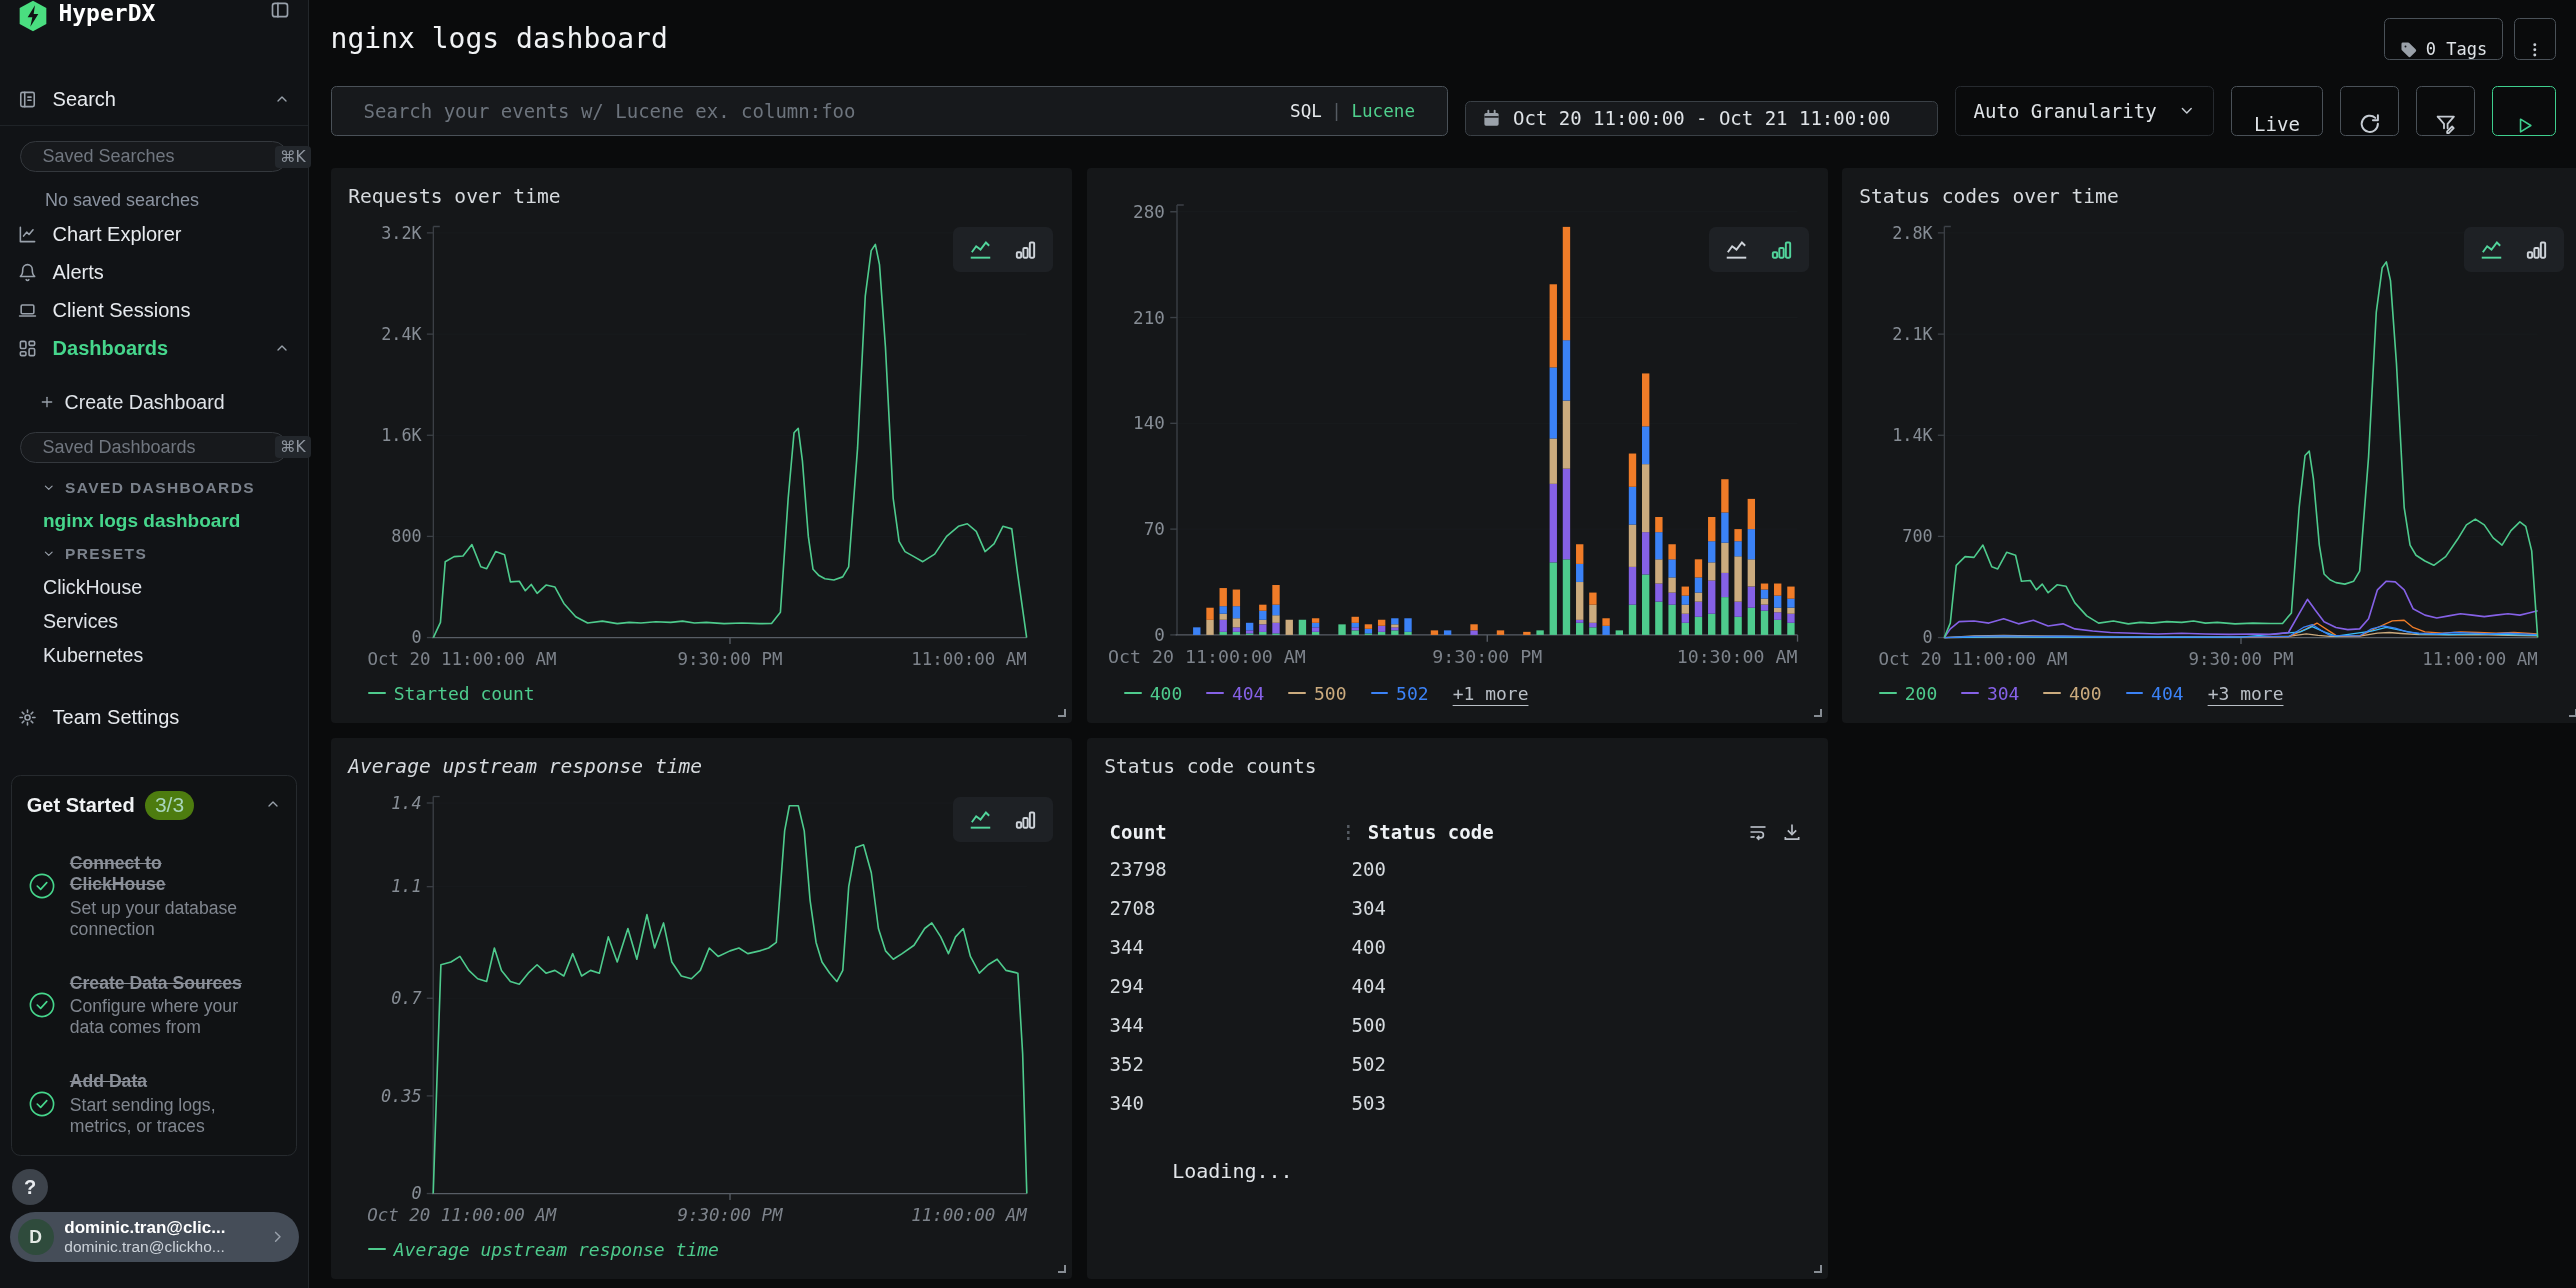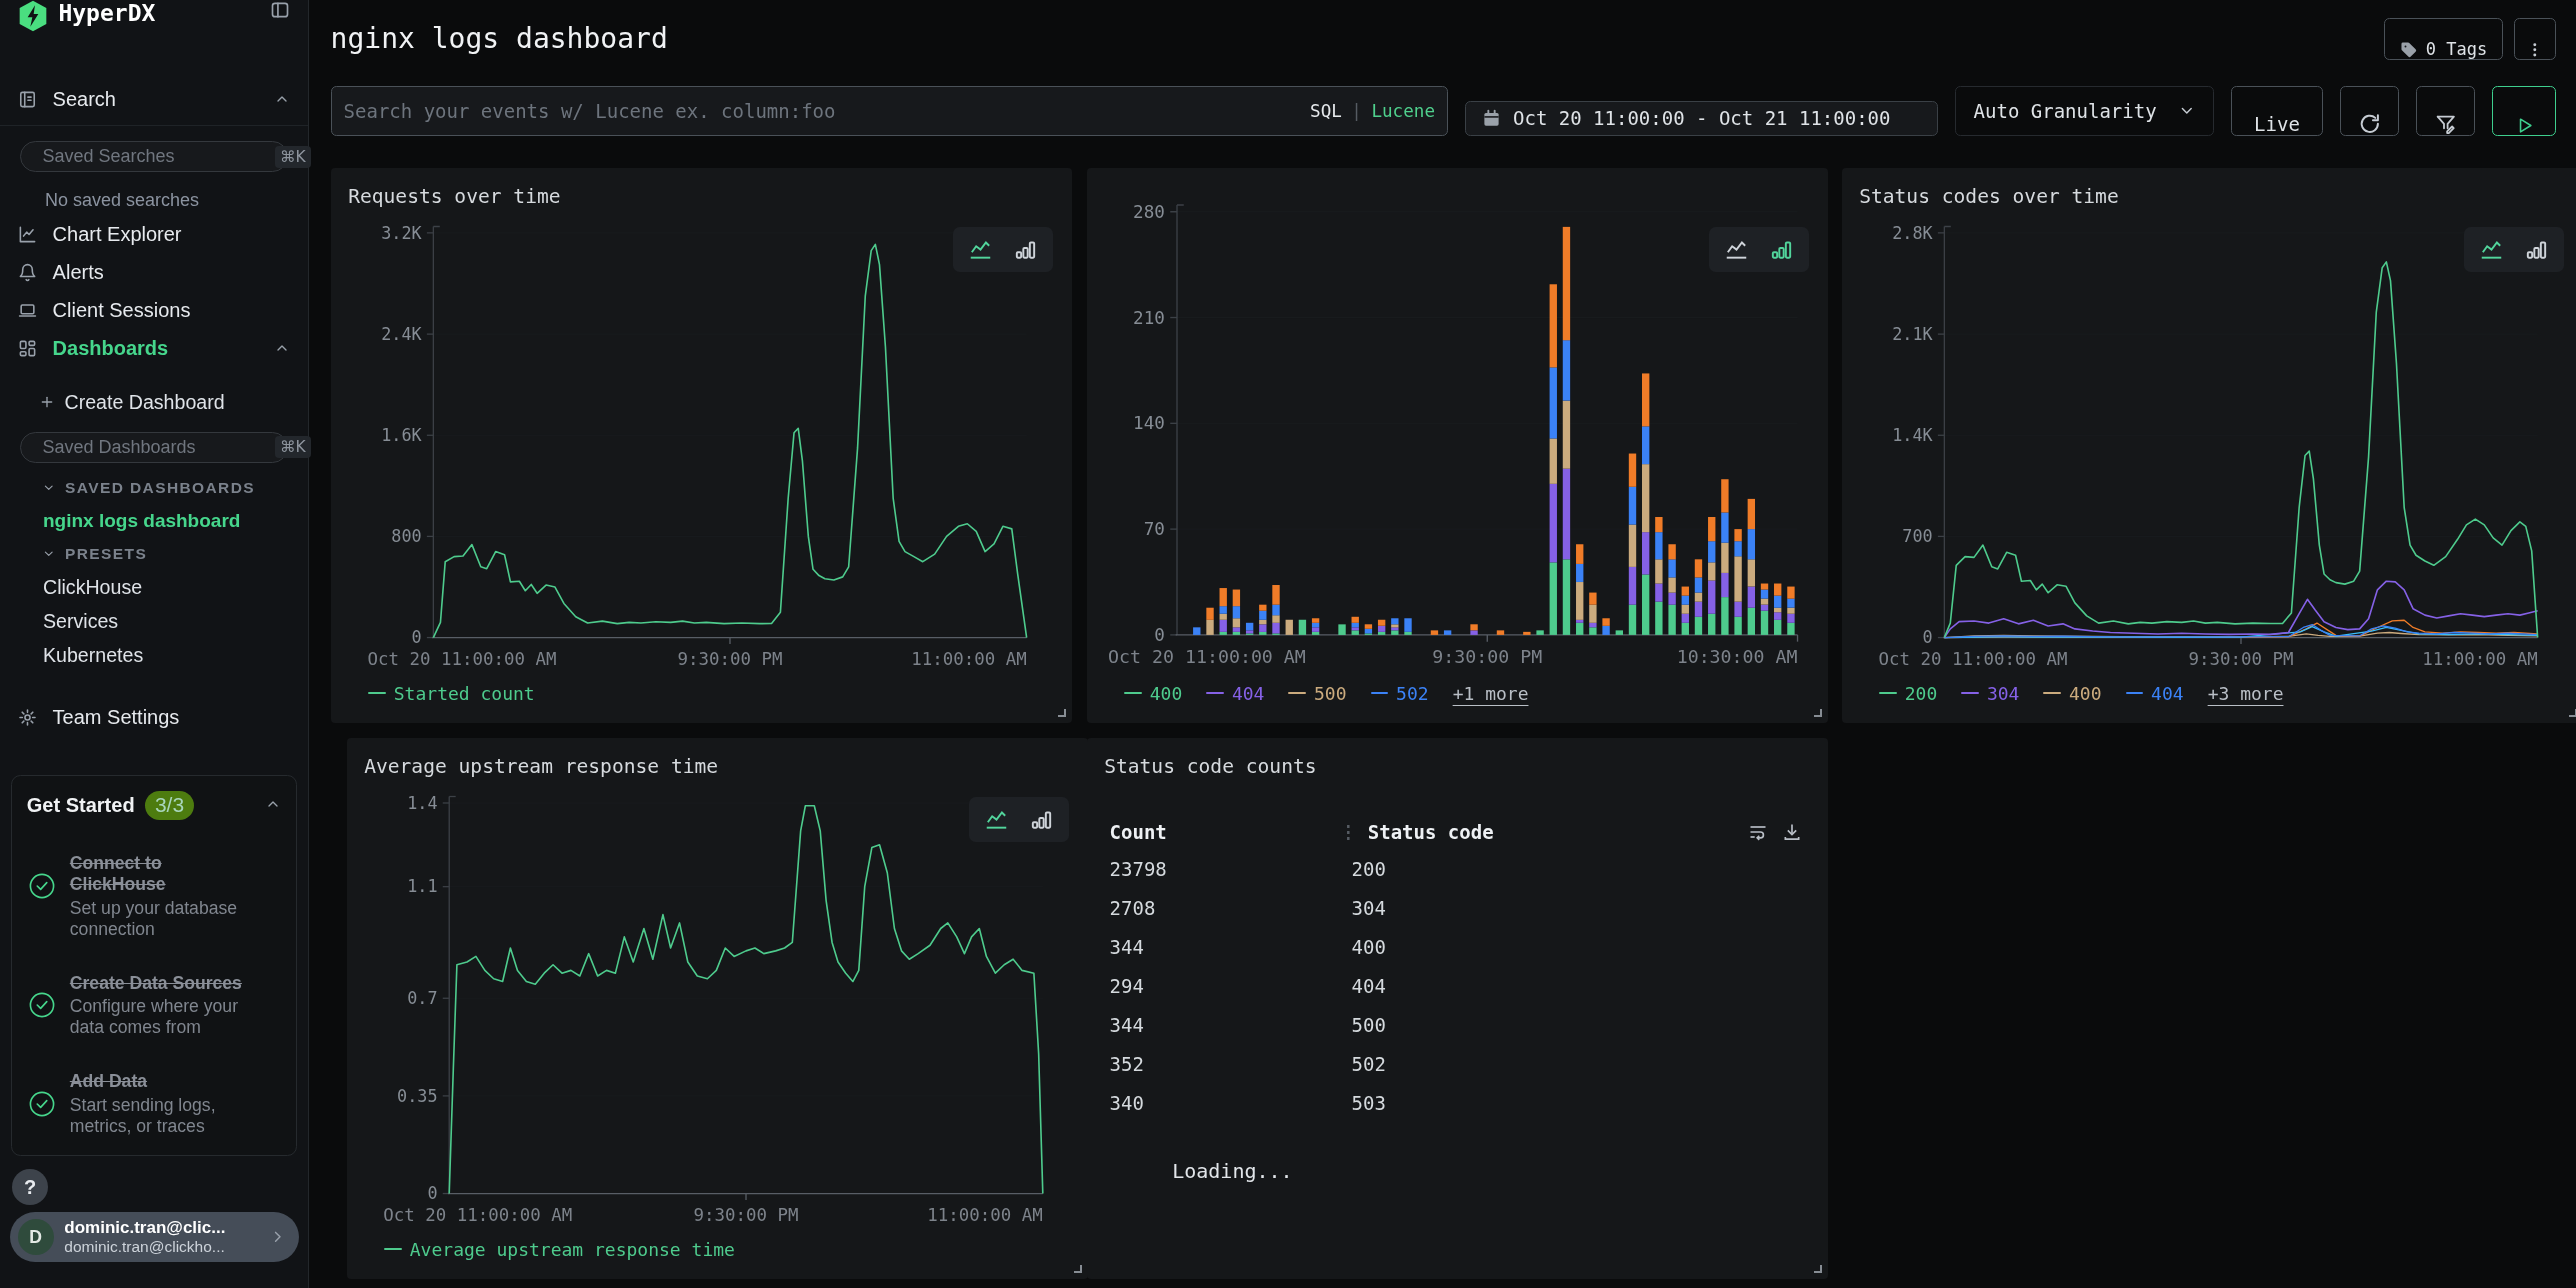--- a/index.html
+++ b/index.html
@@ -64,21 +64,21 @@
   .titlebar { display:flex; align-items:center; justify-content:space-between; padding:17.6px 20px 0 21.6px; }
   .page-title { font-family:"DejaVu Sans Mono",monospace; font-size:28px; font-weight:500; color:#f1f3f5; }
   .title-actions { display:flex; gap:10.8px; }
   .btn { display:flex; align-items:flex-end; justify-content:center; gap:8px; background:transparent;
          border:1px solid #4a5158; border-radius:5.4px; color:#dfe3e7; cursor:pointer;
          font-family:"DejaVu Sans Mono",monospace; }
   .btn-tags { height:42px; padding:0 15px; font-size:17px; }
   .btn-kebab { height:42px; width:42px; }
   .toolbar { display:flex; gap:17px; margin:26px 20px 0 21.6px; height:50px; }
   .searchbox { flex:1; border:1px solid #4a5158; border-radius:5.4px; background:#17191c;
-               display:flex; align-items:center; padding:0 12px; }
+               display:flex; align-items:center; padding:0 32px; }
   .searchbox input { flex:1; background:transparent; border:none; outline:none; font-size:19px;
                      color:#c9ced6; font-family:"DejaVu Sans Mono",monospace; }
   .searchbox input::placeholder { color:#6d747d; }
   .lang-sql { font-size:17.6px; color:#e6e9ec; cursor:pointer; }
   .lang-sep { font-size:17.6px; color:#555b62; margin:0 9.5px; }
   .lang-lucene { font-size:17.6px; color:#4fd08d; cursor:pointer; }
   .datebox { width:473px; border:1px solid #3a4046; border-radius:5.4px; background:#17191c;
              display:flex; align-items:center; padding:16px 16px; gap:12px; font-size:19px; color:#dfe3e7; cursor:pointer;margin-top:15px; }
   .granbox { width:259px; border:1px solid #262a2f; border-radius:5.4px; display:flex; align-items:center;
              justify-content:space-between; padding:0 17.6px; font-size:19px; color:#dfe3e7; cursor:pointer; }
@@ -693,21 +693,21 @@
             </span>
             <span class="lg">
               <i style="background:#3b82f6"></i>
               <span style="color:#3b82f6">404</span>
             </span>
             <span class="more">+3 more</span>
           </div>
         <span class="resize-handle"></span>
       </section>
 
-      <section class="panel" style="left:16px;top:570px;width:741px;height:541px;">
+      <section class="panel" style="left:0;top:570px;width:741px;height:541px;font-style:italic;">
         <div class="panel-title">Average upstream response time</div>
         <div class="chart-toggle">
           <span class="tgl tgl-line active">
               <svg viewBox="0 0 24 24">
                 <path d="M3 20h18"></path>
                 <polyline points="4 15 8 9.5 12 12.5 17 6 20 9"></polyline>
               </svg>
             </span>
           <span class="tgl tgl-bar">
               <svg viewBox="0 0 24 24">

